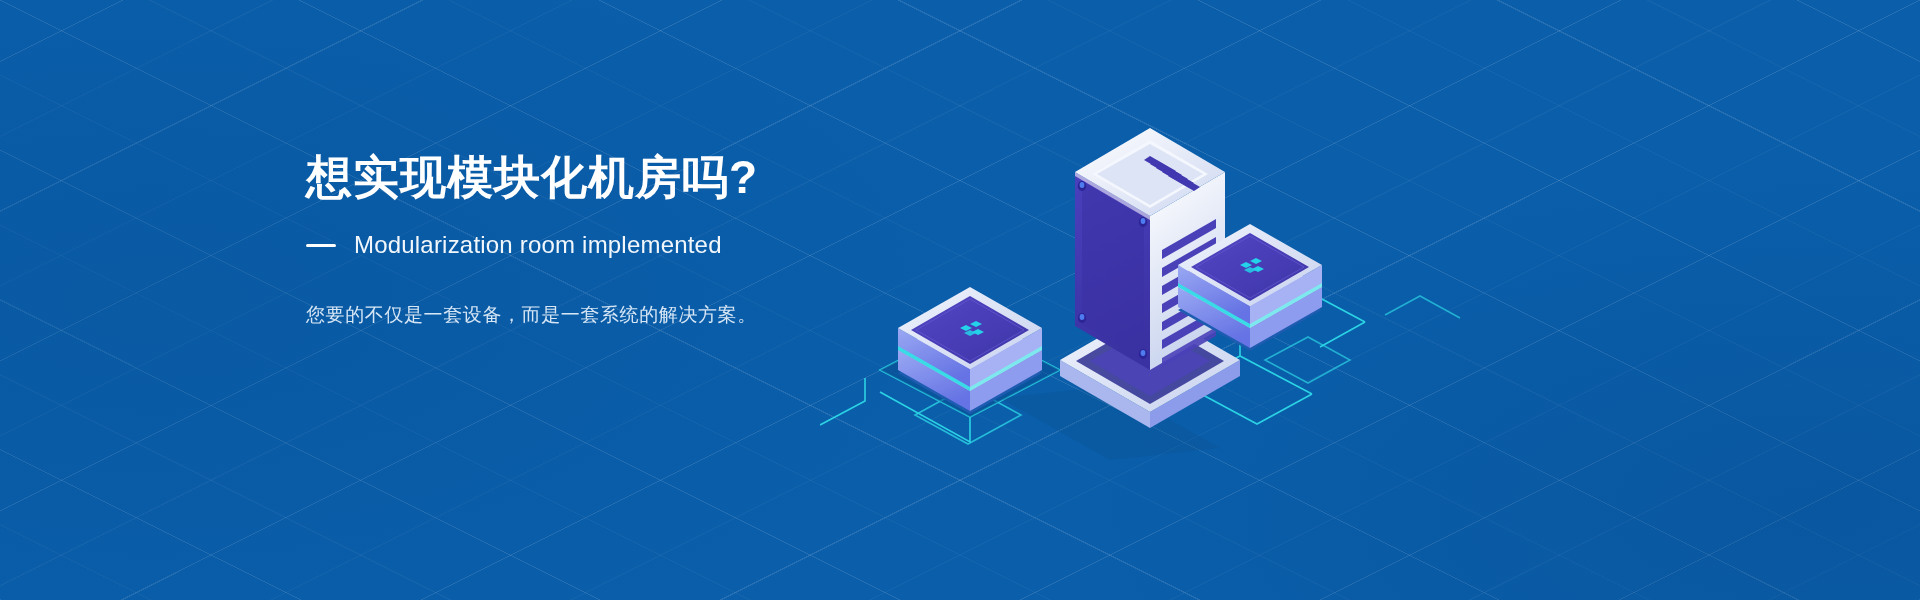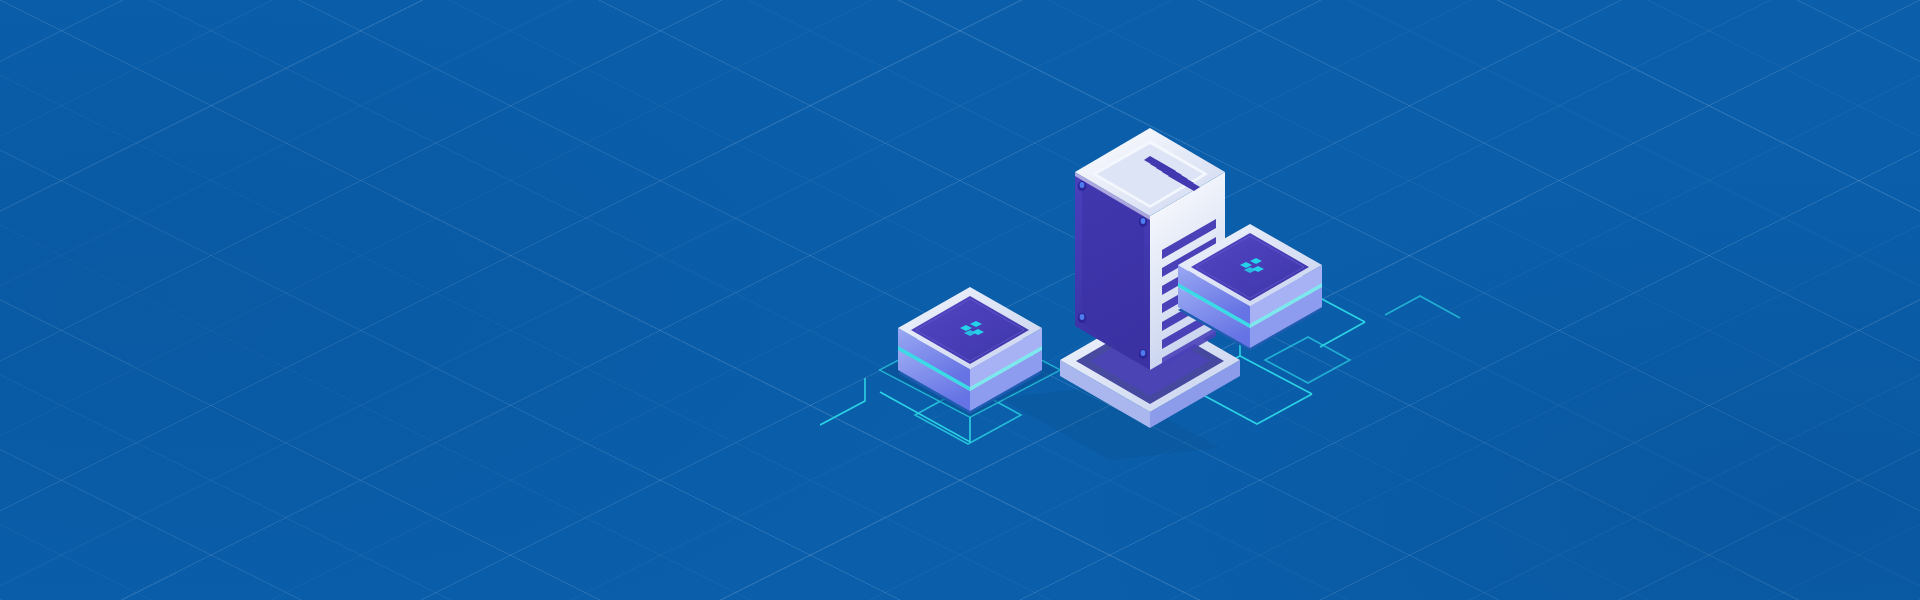--- a/index.html
+++ b/index.html
@@ -279,14 +279,24 @@
           <polygon points="426,202 432,205 426,208 420,205"></polygon>
           <polygon points="436,198 442,201 436,204 430,201"></polygon>
           <polygon points="438,206 444,209 438,212 432,209"></polygon>
           <polygon points="430,207 436,210 430,213 424,210" opacity="0.85"></polygon>
         </g>
       </g>
 
     </svg>
   </div>
 
+  <div class="copy">
+    <h1 class="headline">想实现模块化机房吗?</h1>
+
+    <div class="sub-row">
+      <span class="sub-rule"></span>
+      <span class="subline">Modularization room implemented</span>
+    </div>
+
+    <p class="body-text">您要的不仅是一套设备，而是一套系统的解决方案。</p>
+  </div>
 
 </div>
 
 </body></html>

